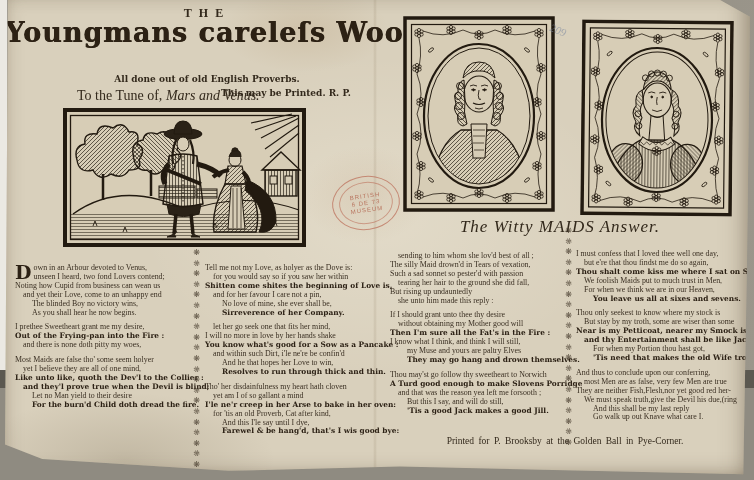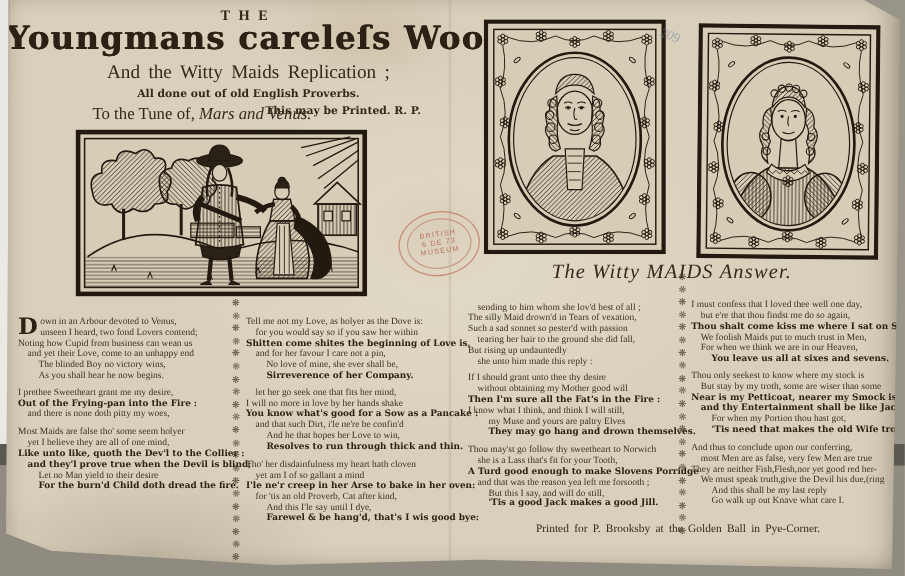--- a/index.html
+++ b/index.html
@@ -103,21 +103,20 @@
 
 <div class="scene">
   <div class="edge-white"></div>
   <div class="edge-bottom"></div>
 
   <div class="paper">
     <div class="crease"></div>
 
     <div class="t-the">THE</div>
     <div class="t-main">Youngmans careleſs Wooing ;</div>
-    <div class="t-sub">And the Witty Maids Replication ;</div>
     <div class="t-tag">All done out of old English Proverbs.</div>
     <div class="t-tune"><span>To the Tune of, </span><span class="it">Mars and Venus.</span></div>
     <div class="t-lic">This may be Printed. R. P.</div>
 
     <div class="main-cut">
       <svg viewBox="0 0 243 139" width="243" height="139">
         <rect x="2" y="2" width="239" height="135" fill="#d7cdb6" stroke="#221a10" stroke-width="4"></rect>
         <rect x="7.5" y="7.5" width="228" height="124" fill="none" stroke="#221a10" stroke-width="1.3"></rect>
         <g stroke="#221a10" stroke-width="1.1">
           <path d="M236 10L198 30M236 17L202 41M233 8L192 22M236 25L207 49M229 6L188 15"></path>
@@ -379,21 +378,21 @@
           <div class="vline ind1">for you would say so if you saw her within</div>
           <div class="vline ind0 bl">Shitten come shites the beginning of Love is,</div>
           <div class="vline ind1">and for her favour I care not a pin,</div>
           <div class="vline ind2">No love of mine, she ever shall be,</div>
           <div class="vline ind2 bl">Sirreverence of her Company.</div>
         </div>
         <div class="stanza">
           <div class="vline ind1">let her go seek one that fits her mind,</div>
           <div class="vline ind0">I will no more in love by her hands shake</div>
           <div class="vline ind0 bl">You know what's good for a Sow as a Pancake :</div>
-          <div class="vline ind1">and that such Dirt, i'le ne're be confin'd</div>
+          <div class="vline ind1">and within such Dirt, i'le ne're be confin'd</div>
           <div class="vline ind2">And he that hopes her Love to win,</div>
           <div class="vline ind2 bl">Resolves to run through thick and thin.</div>
         </div>
         <div class="stanza">
           <div class="vline ind0">Tho' her disdainfulness my heart hath cloven</div>
           <div class="vline ind1">yet am I of so gallant a mind</div>
           <div class="vline ind0 bl">I'le ne'r creep in her Arse to bake in her oven:</div>
           <div class="vline ind1">for 'tis an old Proverb, Cat after kind,</div>
           <div class="vline ind2">And this I'le say until I dye,</div>
           <div class="vline ind2 bl">Farewel &amp; be hang'd, that's I wis good bye:</div>
@@ -411,21 +410,20 @@
         <div class="stanza">
           <div class="vline ind0">If I should grant unto thee thy desire</div>
           <div class="vline ind1">without obtaining my Mother good will</div>
           <div class="vline ind0 bl">Then I'm sure all the Fat's in the Fire :</div>
           <div class="vline ind0">I know what I think, and think I will still,</div>
           <div class="vline ind2">my Muse and yours are paltry Elves</div>
           <div class="vline ind2 bl">They may go hang and drown themselves.</div>
         </div>
         <div class="stanza">
           <div class="vline ind0">Thou may'st go follow thy sweetheart to Norwich</div>
-          <div class="vline ind1">she is a Lass that's fit for your Tooth,</div>
           <div class="vline ind0 bl">A Turd good enough to make Slovens Porridge</div>
           <div class="vline ind1">and that was the reason yea left me forsooth ;</div>
           <div class="vline ind2">But this I say, and will do still,</div>
           <div class="vline ind2 bl">'Tis a good Jack makes a good Jill.</div>
         </div>
       </div>
     <div class="orn orn2">
         <span class="orn-glyph">❋</span>
         <span class="orn-glyph">❋</span>
         <span class="orn-glyph">❋</span>

